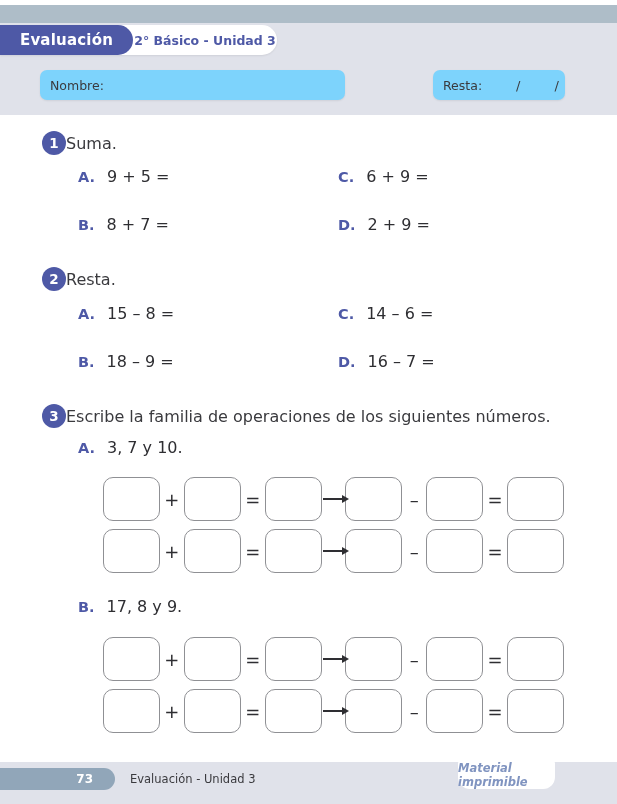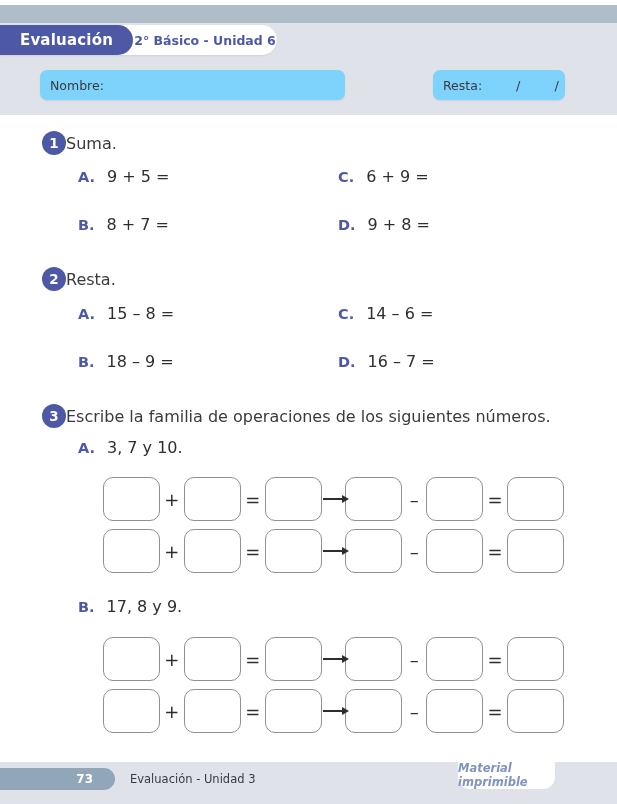--- a/index.html
+++ b/index.html
@@ -82,21 +82,21 @@
 
 <div class="page">
 
   <div class="topbar"></div>
 
   <div class="header-band">
     <div class="unit-pill">
       <div class="eval-pill">
         <span>Evaluación</span>
       </div>
-      <span class="unit-text">2° Básico - Unidad 6</span>
+      <span class="unit-text">2° Básico - Unidad 3</span>
     </div>
     <div class="field field-nombre">
       <span>Nombre:</span>
     </div>
     <div class="field field-fecha">
       <span>Resta:</span>
       <span class="slash">/</span>
       <span class="slash">/</span>
     </div>
   </div>
@@ -116,21 +116,21 @@
     <div class="problem" style="left:338px; top:52px;">
       <span class="letter">C.</span>
       <span class="expr">6 + 9 =</span>
     </div>
     <div class="problem" style="left:78px; top:100px;">
       <span class="letter">B.</span>
       <span class="expr">8 + 7 =</span>
     </div>
     <div class="problem" style="left:338px; top:100px;">
       <span class="letter">D.</span>
-      <span class="expr">9 + 8 =</span>
+      <span class="expr">2 + 9 =</span>
     </div>
 
     <div class="section-header" style="left:42px; top:152px;">
       <div class="num-circle">
         <span>2</span>
       </div>
       <span class="section-title">Resta.</span>
     </div>
     <div class="problem" style="left:78px; top:189px;">
       <span class="letter">A.</span>

